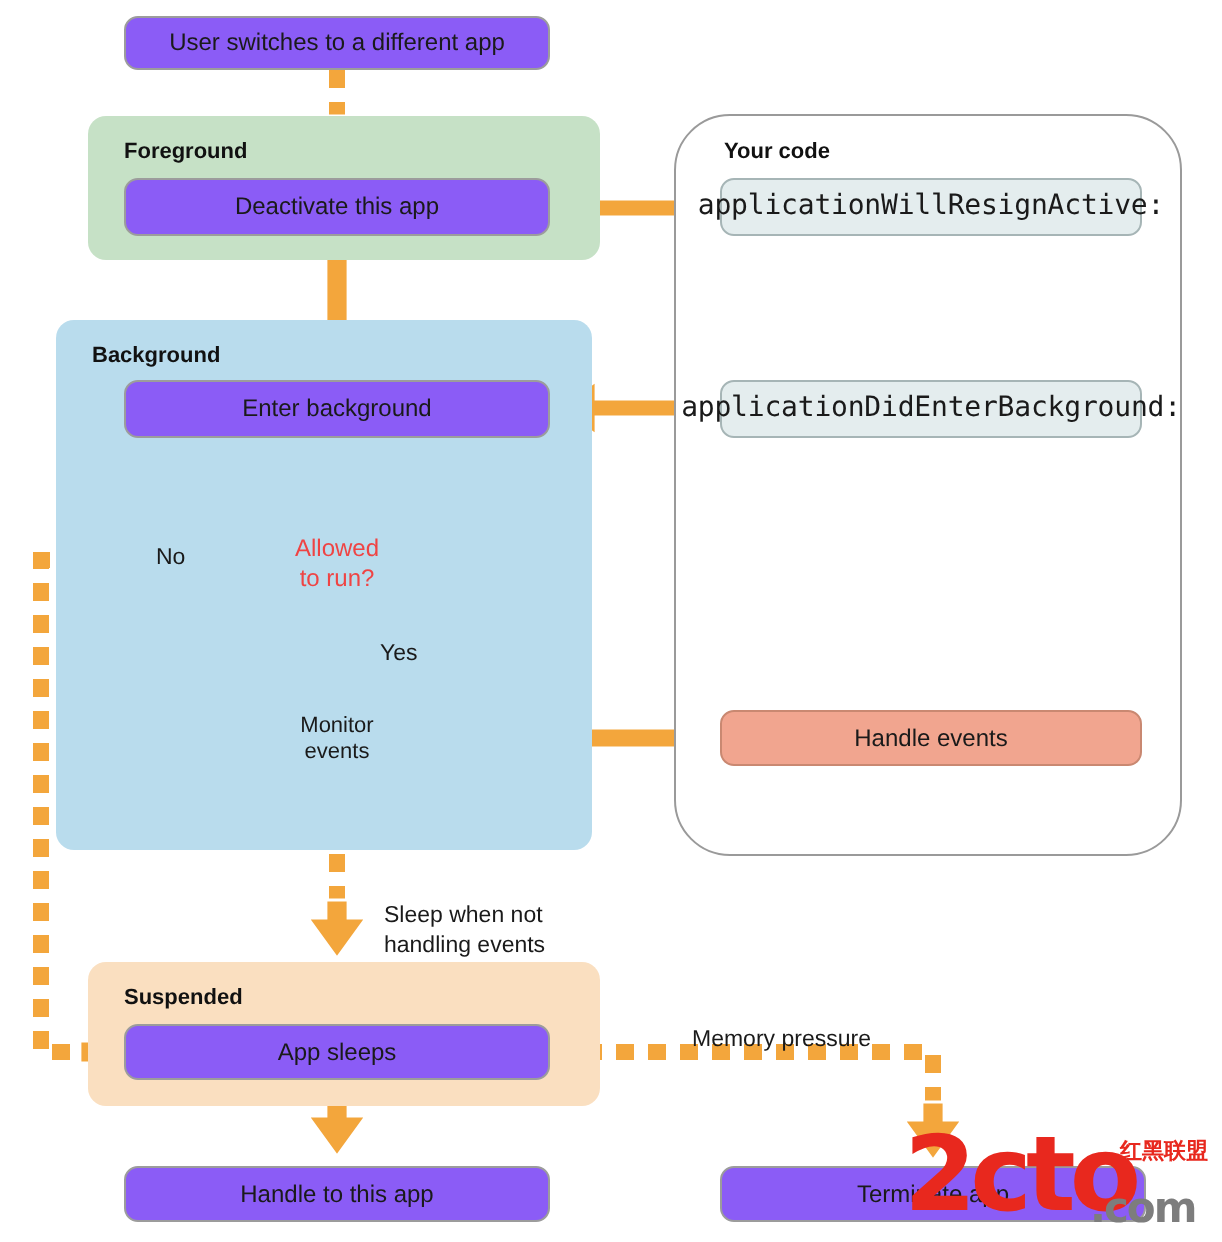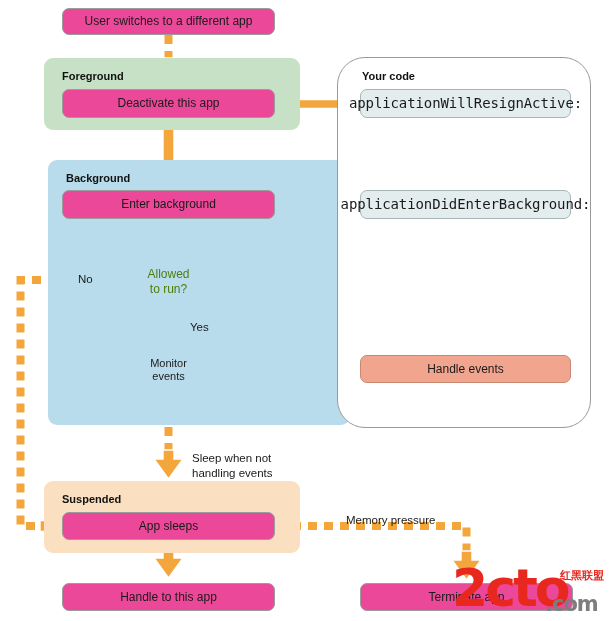--- a/index.html
+++ b/index.html
@@ -48,21 +48,21 @@
     background: #ffffff;
     border: 1px solid #9a9a9a;
     border-radius: 9px;
     box-sizing: border-box;
   }
 
   
   .node {
     position: absolute;
     box-sizing: border-box;
-    background: #ec4899;
+    background: #8b5cf6;
     border: 1px solid #9c9c9c;
     border-radius: 7px;
     color: #1a1a1a;
     font-size: 12px;
     display: flex;
     align-items: center;
     justify-content: center;
     text-align: center;
     line-height: 1.25;
   }
@@ -75,21 +75,21 @@
   }
   .node.handle {
     background: #f1a58f;
     border: 1px solid #c98871;
   }
 
   
   .diamond-text {
     position: absolute;
     font-size: 12px;
-    color: #4d7c0f;
+    color: #ef4444;
     text-align: center;
     line-height: 1.25;
     white-space: nowrap;
   }
 
   
   .circle-text {
     position: absolute;
     font-size: 11px;
     color: #1a1a1a;
@@ -220,21 +220,21 @@
     <g>
       <circle cx="168.5" cy="369" r="26" fill="none" stroke="#ef9a8a" stroke-width="2.2"></circle>
       <circle cx="168.5" cy="369" r="21.5" fill="none" stroke="#ef9a8a" stroke-width="2.2"></circle>
     </g>
   </svg>
 
   <div class="zone" id="zone-foreground" style="left:44px; top:58px; width:256px; height:72px;">
     <span class="zone-label" style="left:18px; top:12px;">Foreground</span>
   </div>
 
-  <div class="zone" id="zone-background" style="left:48px; top:160px; width:302px; height:265px;">
+  <div class="zone" id="zone-background" style="left:28px; top:160px; width:268px; height:265px;">
     <span class="zone-label" style="left:18px; top:12px;">Background</span>
   </div>
 
   <div class="zone" id="zone-suspended" style="left:44px; top:481px; width:256px; height:72px;">
     <span class="zone-label" style="left:18px; top:12px;">Suspended</span>
   </div>
 
   <div id="panel-yourcode" style="left:337px; top:57px; width:254px; height:371px;border-radius:28px;">
     <span class="zone-label" style="left:24px; top:12px;">Your code</span>
   </div>

